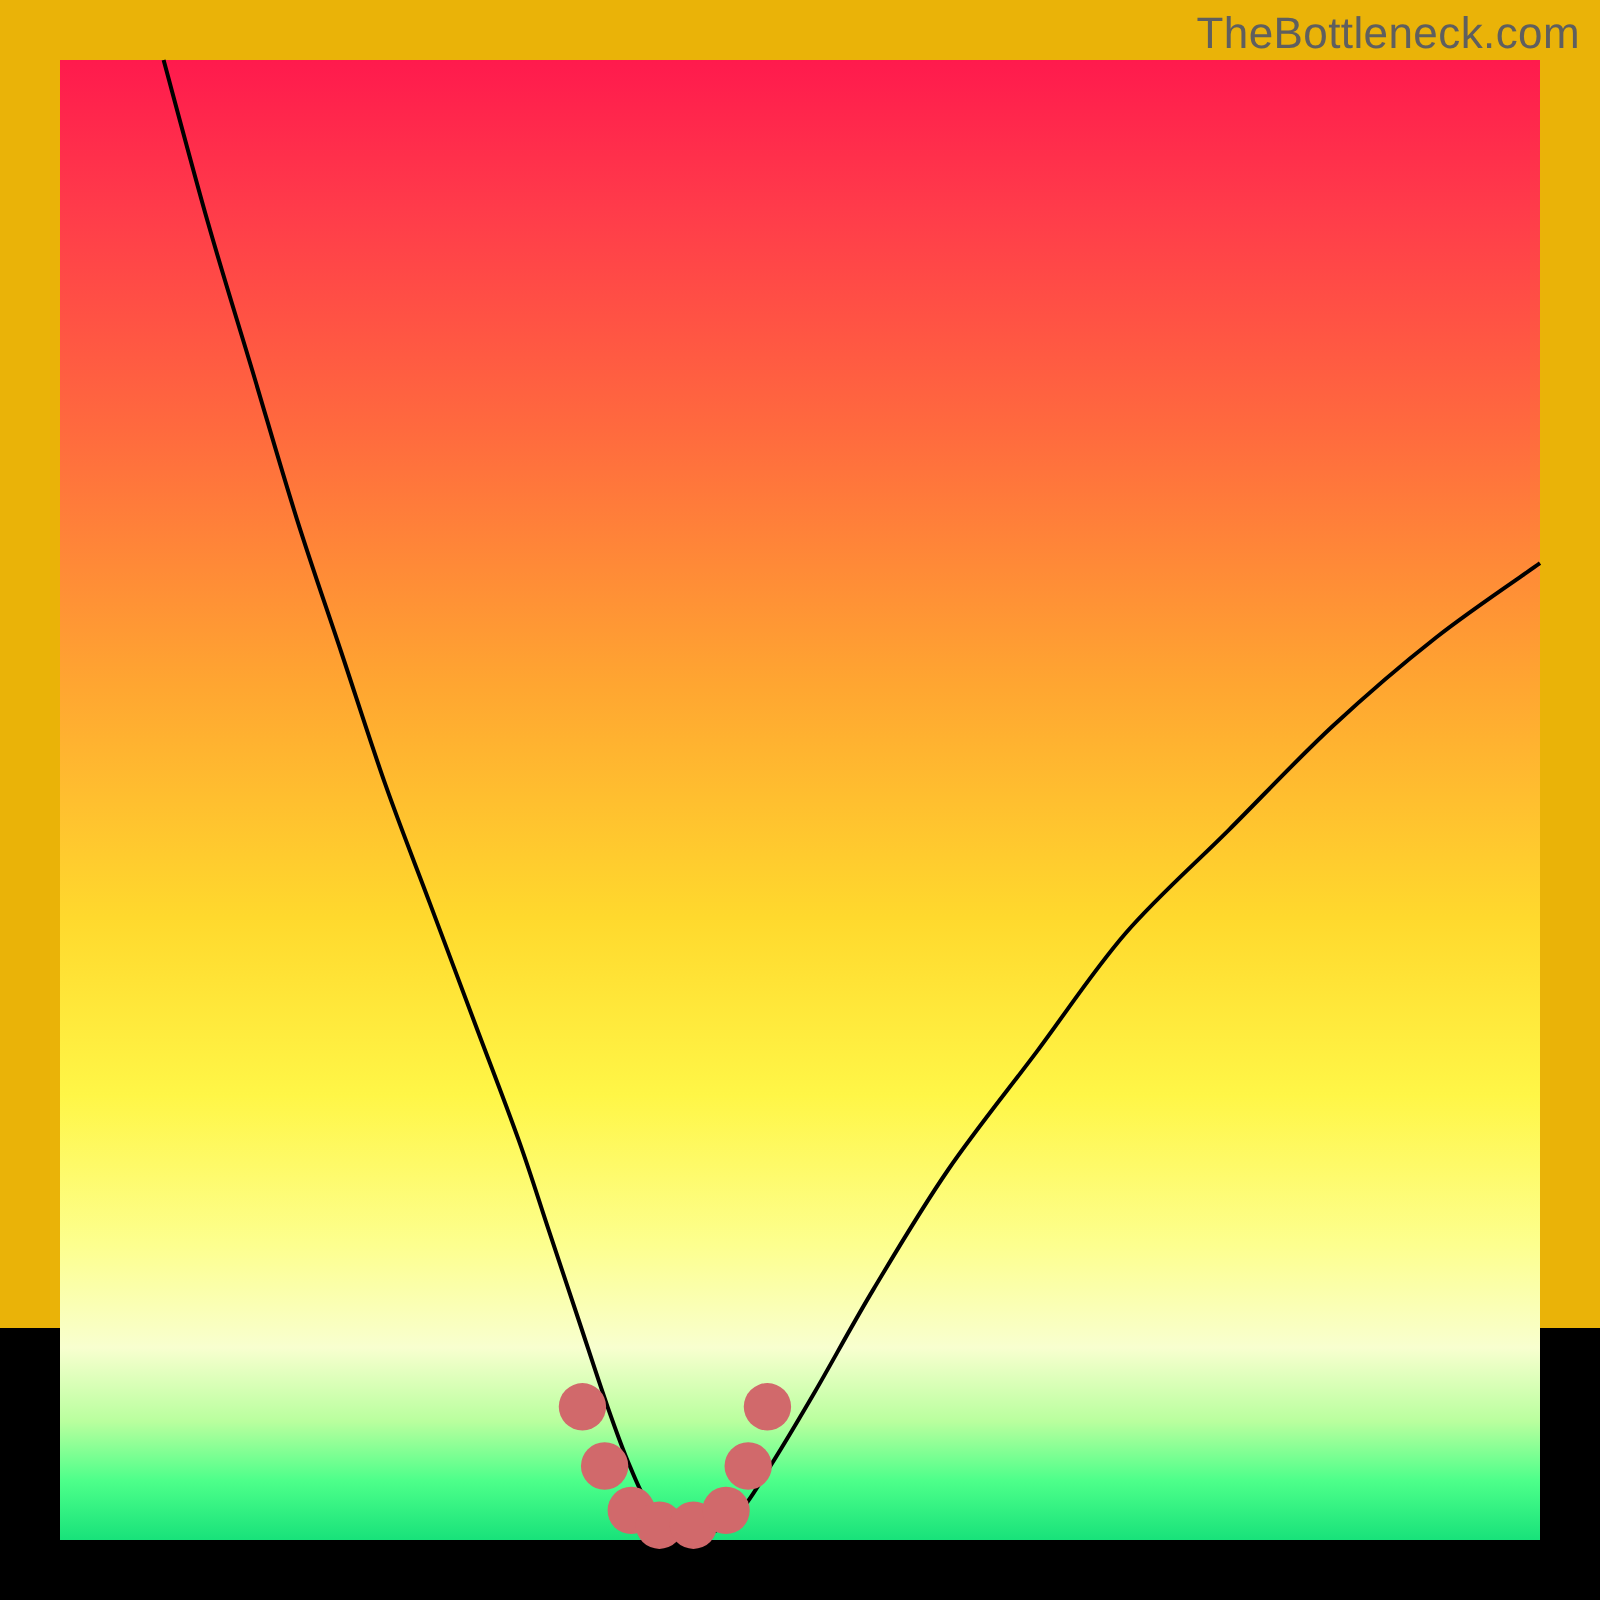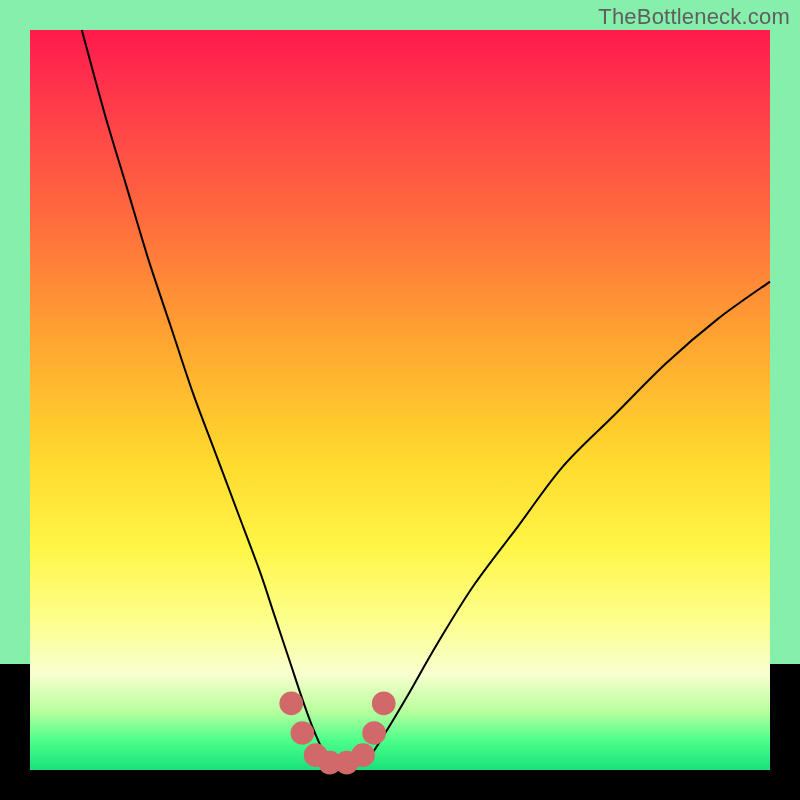--- a/index.html
+++ b/index.html
@@ -8,21 +8,21 @@
     width: 800px;
     height: 800px;
     background: #000;
     overflow: hidden;
     font-family: Arial, Helvetica, sans-serif;
   }
   .frame {
     position: relative;
     width: 800px;
     height: 664px;
-    background: #86efac;
+    background: #eab308;
   }
   .plot {
     position: absolute;
     left: 30px;
     top: 30px;
     width: 740px;
     height: 740px;
     background: linear-gradient(
       to bottom,
       #ff1a4d 0%,

